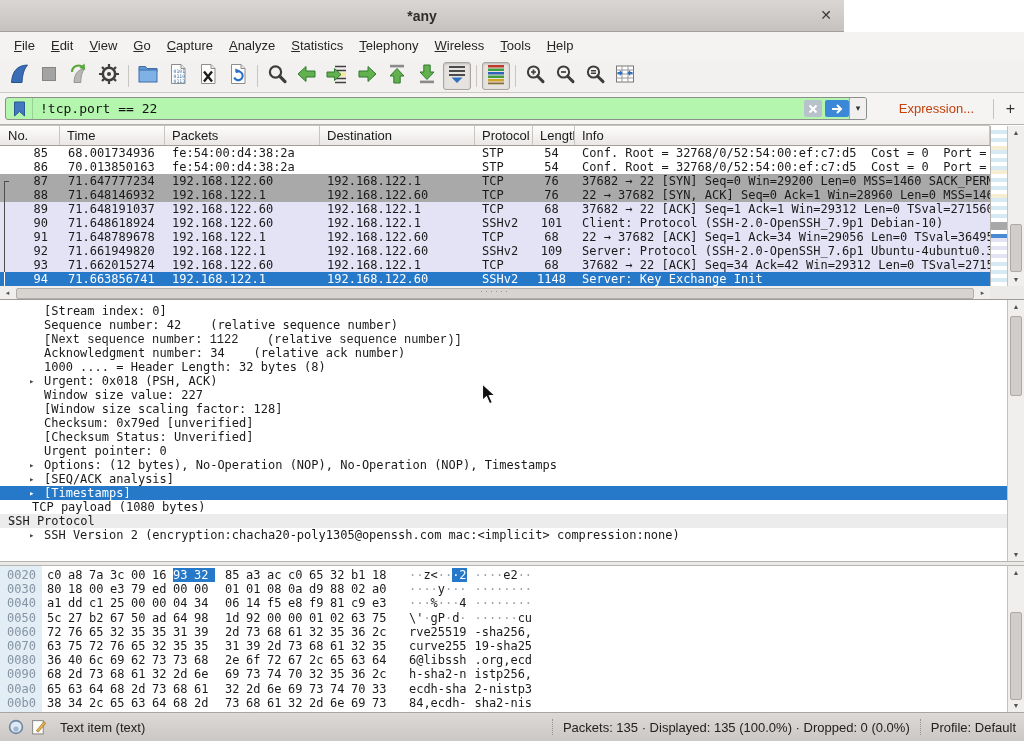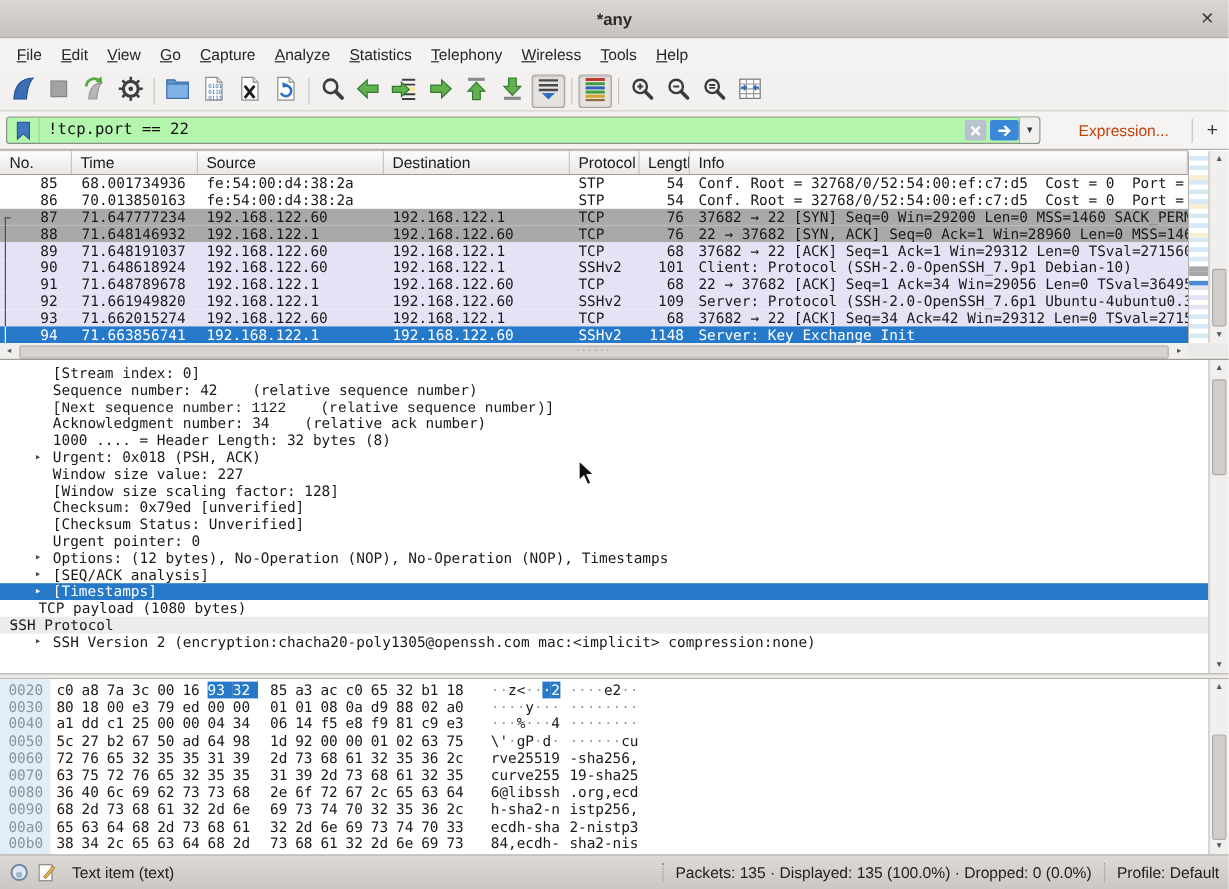--- a/index.html
+++ b/index.html
@@ -1,21 +1,21 @@
 <!DOCTYPE html>
 <html><head>
 <meta charset="utf-8">
 <style>
   html,body{margin:0;padding:0}
   body{width:1024px;height:741px;position:relative;overflow:hidden;background:#fff;
        font-family:"Liberation Sans",sans-serif;font-size:13px;color:#1a1a1a;}
   .mono{font-family:"DejaVu Sans Mono","Liberation Mono",monospace;}
 
   
-  .titlebar{position:absolute;left:0;top:0;width:1024px;height:32px;
+  .titlebar{position:absolute;left:0;top:0;width:844px;height:32px;
     background:linear-gradient(#dad6d3,#c6c2bf);border-bottom:1px solid #a49f9b;
     text-align:center;box-sizing:border-box;}
   .title{line-height:32px;font-weight:600;font-size:14px;color:#2f2c29;}
   .closebtn{position:absolute;right:12px;top:0;line-height:31px;font-size:14px;color:#3f3c39;}
 
   
   .menubar{position:absolute;top:32px;left:0;width:1024px;height:27px;background:#f5f3f1;
     display:flex;align-items:center;padding-left:6px;box-sizing:border-box;}
   .menu-item{display:inline-block;padding:0 8px;line-height:26px;font-size:13px;color:#262626;}
   .menu-item::first-letter{text-decoration:underline;}
@@ -53,21 +53,21 @@
   .hcell{border-right:1px solid #c9c5c1;box-sizing:border-box;overflow:hidden;white-space:pre;
     line-height:19px;font-size:13px;padding-left:7px;flex-shrink:0;}
   .prows{position:absolute;top:146px;left:0;width:990px;height:140px;overflow:hidden;background:#fff;}
   .prow{position:relative;display:flex;height:14px;line-height:14px;white-space:pre;
     font-family:"DejaVu Sans Mono","Liberation Mono",monospace;font-size:12px;}
   .c-w{background:#ffffff;} .c-g{background:#a9a9a9;} .c-l{background:#e4e3f6;}
   .c-s{background:#2678c8;color:#fff;}
   .pc{overflow:hidden;flex-shrink:0;box-sizing:border-box;padding-left:7px;}
   .pc.no{text-align:right;padding-left:0;padding-right:12px;}
   .pc.time{padding-left:8px;}
-  .pc.len{text-align:right;padding-left:0;padding-right:5px;}
+  .pc.len{text-align:center;padding-left:0;padding-right:5px;}
   .bracket{position:absolute;left:4px;width:4px;}
   .br-start{top:7px;bottom:0;border-left:1px solid #4d4d4d;border-top:1px solid #4d4d4d;}
   .br-mid{top:0;bottom:0;border-left:1px solid #4d4d4d;}
   .c-s .bracket{border-color:#fff;}
 
   .minimap{position:absolute;left:990px;top:126px;width:17px;height:160px;display:flex;
     flex-direction:column;border-left:1px solid #b3afab;box-sizing:border-box;}
   .minimap div{flex:1;}
 
   
@@ -313,21 +313,21 @@
     </span>
     <span class="fcaret">▾</span>
   </div>
   <span class="fexpr">Expression...</span>
   <span class="fplus">+</span>
 </div>
 
 <div class="phdr" id="phdr">
     <div class="hcell" style="width: 60px; padding-left: 8px;">No.</div>
     <div class="hcell" style="width: 105px;">Time</div>
-    <div class="hcell" style="width: 155px;">Source</div>
+    <div class="hcell" style="width: 155px;">Packets</div>
     <div class="hcell" style="width: 155px;">Destination</div>
     <div class="hcell" style="width: 58px;">Protocol</div>
     <div class="hcell" style="width: 42px;">Length</div>
     <div class="hcell" style="width: 415px;">Info</div>
   </div>
 <div class="prows" id="prows">
     <div class="prow c-w"><span class="pc no" style="width: 60px;">85</span><span class="pc time" style="width: 105px;">68.001734936</span><span class="pc src" style="width: 155px;">fe:54:00:d4:38:2a</span><span class="pc dst" style="width: 155px;"></span><span class="pc proto" style="width: 58px;">STP</span><span class="pc len" style="width: 42px;">54</span><span class="pc info" style="width: 415px;">Conf. Root = 32768/0/52:54:00:ef:c7:d5  Cost = 0  Port = </span></div>
     <div class="prow c-w"><span class="pc no" style="width: 60px;">86</span><span class="pc time" style="width: 105px;">70.013850163</span><span class="pc src" style="width: 155px;">fe:54:00:d4:38:2a</span><span class="pc dst" style="width: 155px;"></span><span class="pc proto" style="width: 58px;">STP</span><span class="pc len" style="width: 42px;">54</span><span class="pc info" style="width: 415px;">Conf. Root = 32768/0/52:54:00:ef:c7:d5  Cost = 0  Port = </span></div>
     <div class="prow c-g"><span class="bracket br-start"></span><span class="pc no" style="width: 60px;">87</span><span class="pc time" style="width: 105px;">71.647777234</span><span class="pc src" style="width: 155px;">192.168.122.60</span><span class="pc dst" style="width: 155px;">192.168.122.1</span><span class="pc proto" style="width: 58px;">TCP</span><span class="pc len" style="width: 42px;">76</span><span class="pc info" style="width: 415px;">37682 → 22 [SYN] Seq=0 Win=29200 Len=0 MSS=1460 SACK_PERM</span></div>
     <div class="prow c-g"><span class="bracket br-mid"></span><span class="pc no" style="width: 60px;">88</span><span class="pc time" style="width: 105px;">71.648146932</span><span class="pc src" style="width: 155px;">192.168.122.1</span><span class="pc dst" style="width: 155px;">192.168.122.60</span><span class="pc proto" style="width: 58px;">TCP</span><span class="pc len" style="width: 42px;">76</span><span class="pc info" style="width: 415px;">22 → 37682 [SYN, ACK] Seq=0 Ack=1 Win=28960 Len=0 MSS=146</span></div>

